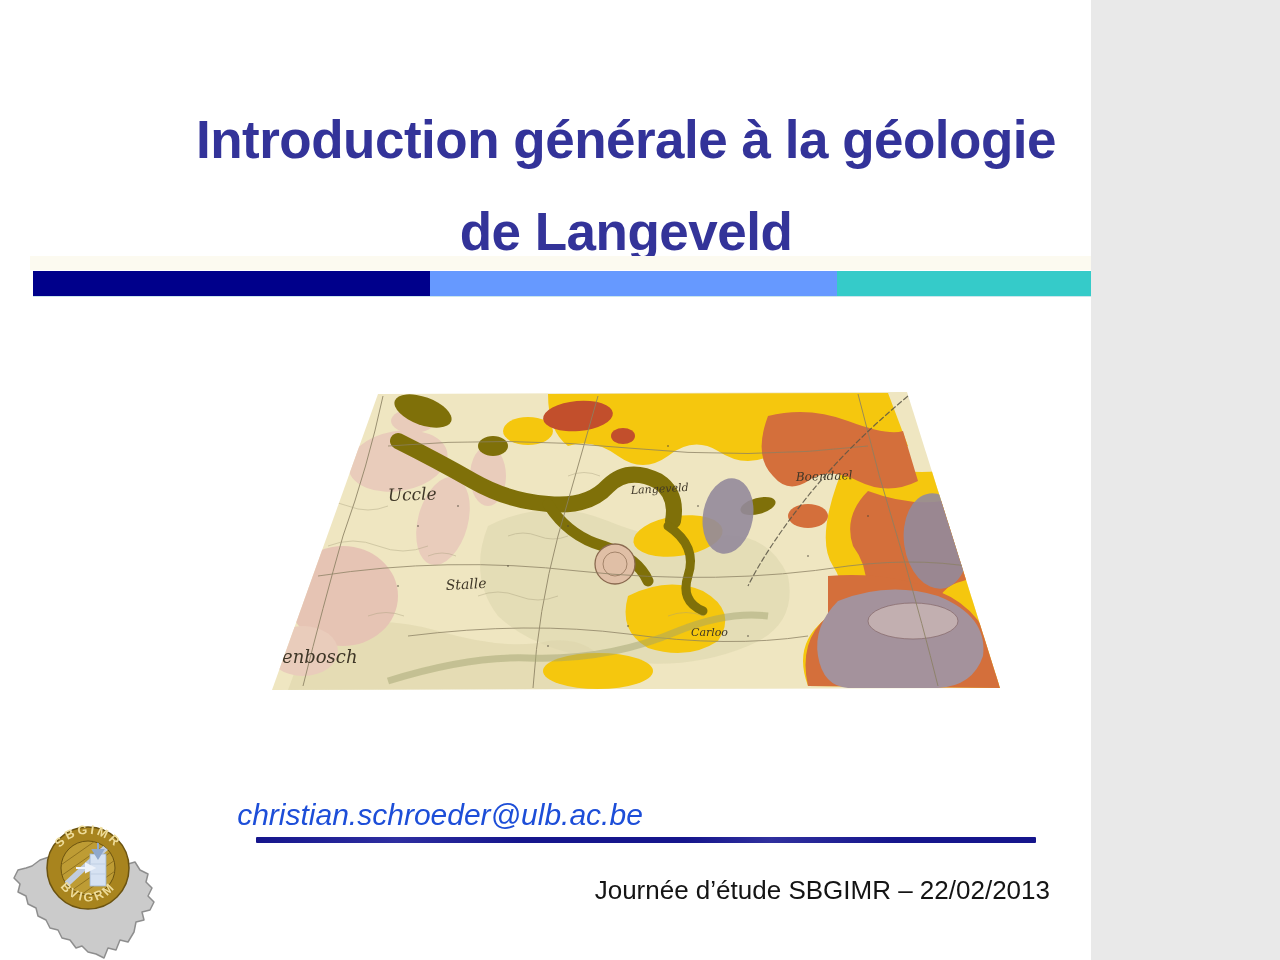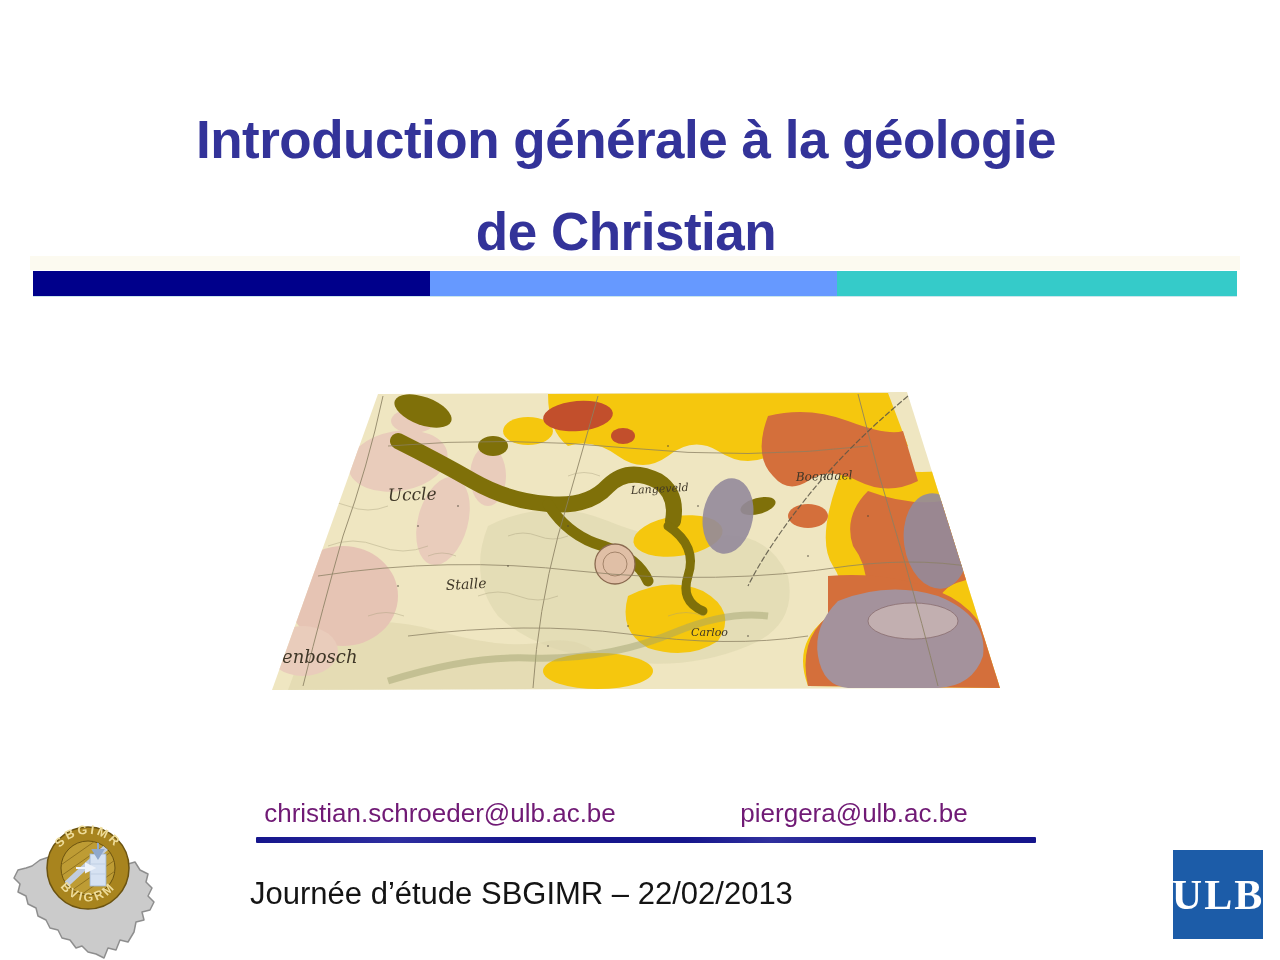--- a/index.html
+++ b/index.html
@@ -1,17 +1,17 @@
 <!DOCTYPE html>
 <html><head>
 <meta charset="utf-8">
 <style>
   html,body{margin:0;padding:0;background:#e9e9e9;}
   .slide{
-    position:relative;width:1280px;height:960px;background:#ffffff;
+    position:relative;width:1091px;height:960px;background:#ffffff;
     overflow:hidden;font-family:"Liberation Sans",sans-serif;
   }
   
   .title-block{
     position:absolute;left:0;top:58px;width:1252px;text-align:center;
     color:#333399;font-weight:bold;line-height:92px;font-size:53px;
     letter-spacing:-0.5px;
   }
   .title-block .t-line{display:block;}
   
@@ -29,52 +29,52 @@
   .seg-teal{width:400px;background:#35CBC9;}
   
   .map-fig{position:absolute;left:248px;top:386px;width:760px;height:310px;margin:0;}
   .map-fig svg{display:block;width:100%;height:100%;}
   
   .author-line{
     position:absolute;left:635px;top:750px;transform:translateX(-50%);
     white-space:nowrap;font-size:37px;color:#141414;
   }
   .email{position:absolute;top:798px;transform:translateX(-50%);
-    white-space:nowrap;font-size:26px;color:#701a75;}
+    white-space:nowrap;font-size:30px;color:#1d4ed8;font-style:italic;}
   .email-left{left:440px;}
   .email-right{left:854px;}
   .divider{
     position:absolute;left:256px;top:837px;width:780px;height:6px;border-radius:1px;
     background:linear-gradient(90deg,#15158c 0%,#2e2ea0 18%,#15158c 34%,#15158c 55%,#30309e 66%,#15158c 82%,#15158c 100%);
   }
   
   .footer-text{
-    position:absolute;left:250px;top:872px;width:800px;text-align:left;
-    font-size:31px;color:#141414;line-height:1.45;
+    position:absolute;left:250px;top:872px;width:800px;text-align:right;
+    font-size:26px;color:#141414;line-height:1.45;
   }
   
   .sbgimr-logo{position:absolute;left:2px;top:820px;width:172px;height:142px;}
   .sbgimr-logo svg{display:block;width:100%;height:100%;}
   .ulb-logo{
     position:absolute;left:1173px;top:850px;width:90px;height:89px;
     background:#1C5CA8;display:flex;align-items:center;justify-content:center;
   }
   .ulb-logo span{
     color:#ffffff;font-family:"Liberation Serif",serif;font-weight:bold;
     font-size:42px;letter-spacing:2px;
   }
 </style>
 </head>
 <body>
 
 <div class="slide">
 
   <h1 class="title-block">
     <span class="t-line">Introduction générale à la géologie</span>
-    <span class="t-line">de Christian</span>
+    <span class="t-line">de Langeveld</span>
   </h1>
 
   <div class="accent-strip"></div>
   <div class="accent-bar">
     <div class="seg seg-navy"></div>
     <div class="seg seg-blue"></div>
     <div class="seg seg-teal"></div>
   </div>
 
   <figure class="map-fig">
@@ -186,21 +186,20 @@
           <text x="548" y="95" font-size="12" transform="rotate(-2 548 95)">Boendael</text>
           <text x="198" y="204" font-size="14" transform="rotate(-3 198 204)">Stalle</text>
           <text x="443" y="250" font-size="11">Carloo</text>
           <text x="34" y="277" font-size="18">enbosch</text>
         </g>
       </g>
     </svg>
   </figure>
 
   <span class="email email-left">christian.schroeder@ulb.ac.be</span>
-  <span class="email email-right">piergera@ulb.ac.be</span>
   <div class="divider"></div>
 
   <div class="footer-text">
     <div>Journée d’étude SBGIMR – 22/02/2013</div>
   </div>
 
   <div class="sbgimr-logo">
     <svg viewBox="0 0 172 142">
       <defs>
         <clipPath id="discClip">

